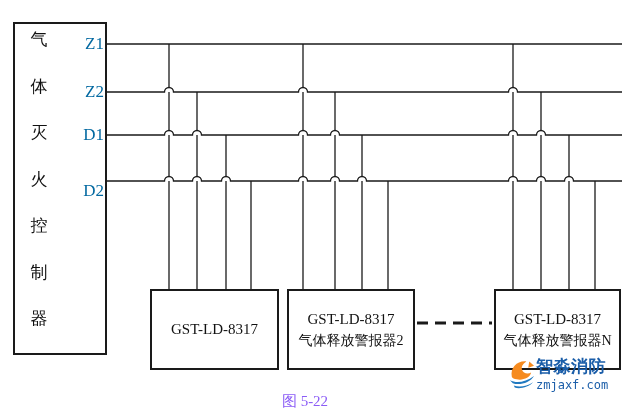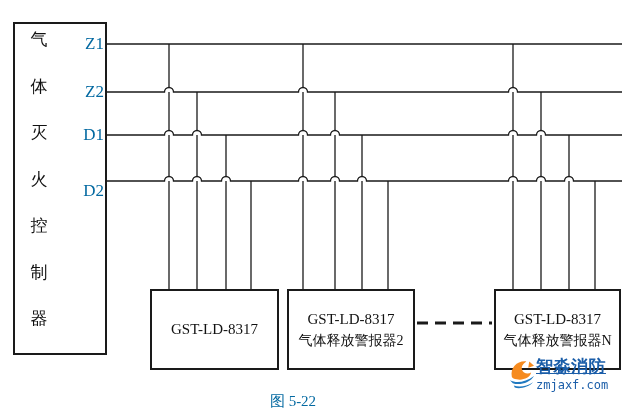--- a/index.html
+++ b/index.html
@@ -12,27 +12,27 @@
       padding:7px 0 26px 0;}
   .controller-char{margin-left:14px;width:20px;text-align:center;
       font-size:17px;color:#111;line-height:1;}
   .terminal-label{position:absolute;width:44px;text-align:right;
       font-size:17px;color:#0369a1;line-height:18px;left:60px;}
   .alarm-box{position:absolute;top:289px;height:81px;border:2px solid #1a1a1a;
       box-sizing:border-box;background:#fff;
       display:flex;flex-direction:column;align-items:center;justify-content:center;}
   .alarm-model{font-size:15px;color:#111;line-height:21px;}
   .alarm-name{font-size:14px;color:#111;line-height:21px;}
-  .caption{position:absolute;left:228px;top:392px;width:130px;text-align:center;
-      font-size:15px;color:#0369a1;}
+  .caption{position:absolute;left:240px;top:392px;width:130px;text-align:center;
+      font-size:15px;color:#8b5cf6;}
   .logo{position:absolute;left:508px;top:355px;display:flex;align-items:flex-start;}
   .logo-icon{width:27px;height:33px;margin-top:2px;}
   .logo-texts{display:flex;flex-direction:column;margin-left:1px;}
   .logo-name{font-size:17px;font-weight:bold;letter-spacing:0.5px;
-      font-family:"DejaVu Sans",sans-serif;text-decoration:underline;}
+      font-family:"DejaVu Sans",sans-serif;}
   .logo-url{font-size:12px;font-weight:normal;font-family:"DejaVu Sans Mono",monospace;}
 </style>
 </head>
 <body>
 
 <div id="stage">
   <svg id="wires" width="638" height="420">
       <line x1="169" y1="44" x2="169" y2="290" stroke="#1a1a1a" stroke-width="1.3"></line>
       <line x1="197" y1="92" x2="197" y2="290" stroke="#1a1a1a" stroke-width="1.3"></line>
       <line x1="226" y1="135" x2="226" y2="290" stroke="#1a1a1a" stroke-width="1.3"></line>

